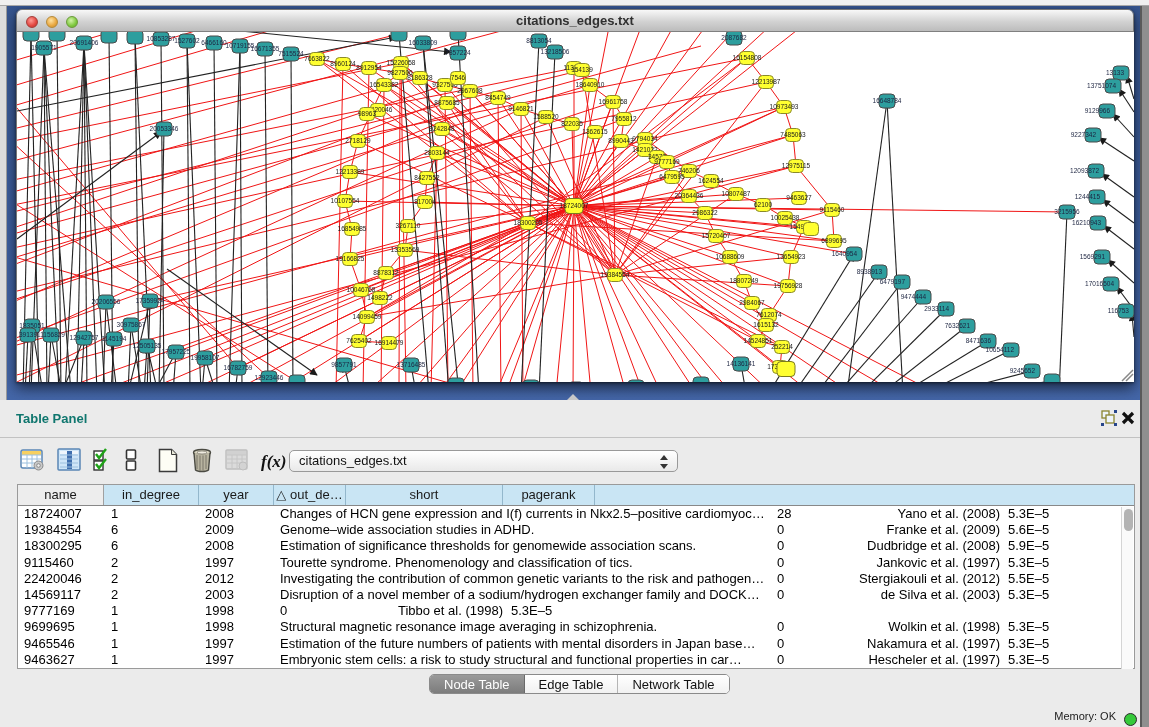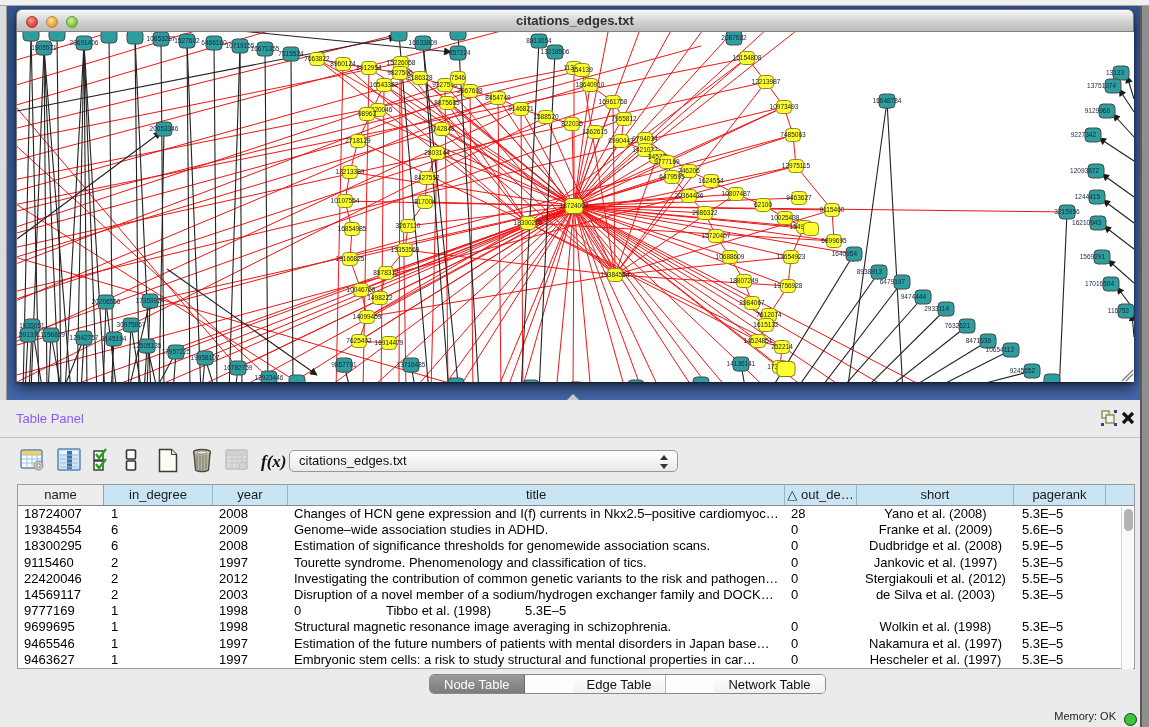--- a/index.html
+++ b/index.html
@@ -5,46 +5,46 @@
 #desk { position:absolute; left:0; top:0; width:1149px; height:400px; background:linear-gradient(180deg,#35548e 0%,#3d5f9f 55%,#4466a8 100%); }
 #topstrip { position:absolute; left:0; top:0; width:1149px; height:6px; background:#f0f0f0; border-bottom:1px solid #a8a8a8; z-index:50;}
 #leftstrip { position:absolute; left:0; top:0; width:7px; height:400px; background:#dcdcdc; border-right:1px solid #9a9a9a; z-index:5;}
 #rightstrip { position:absolute; right:0; top:0; width:9px; height:727px; background:#8f8f8f; border-left:2px solid #5a5a5a; z-index:40;}
 #win { position:absolute; left:16px; top:9px; width:1118px; height:373px; border:1px solid #777; border-radius:6px 6px 0 0; box-shadow:0 6px 14px rgba(0,0,0,.6), 0 1px 3px rgba(0,0,0,.5); }
 #titlebar { position:absolute; left:0; top:0; width:100%; height:22px; border-radius:5px 5px 0 0; background:linear-gradient(#f8f8f8,#d2d2d2 55%,#bcbcbc); border-bottom:1px solid #808080; }
 #title { text-align:center; font-size:13px; font-weight:bold; color:#303030; line-height:21px; }
 .tl { position:absolute; top:6px; width:12px; height:12px; border-radius:50%; }
 #canvas { position:absolute; left:0; top:22px; width:1117px; height:350px; background:#fff; overflow:hidden; }
 #tpanel { position:absolute; left:0; top:400px; width:1140px; height:327px; background:#ebebeb; }
-#tptitle { position:absolute; left:16px; top:11px; font-size:13px; color:#8b5cf6; }
+#tptitle { position:absolute; left:16px; top:11px; font-size:13px; color:#0f766e;font-weight:bold; }
 #tpicons { position:absolute; right:5px; top:10px; }
 #tpline { position:absolute; left:0; top:37px; width:1140px; border-top:1px solid #c2c2c2; }
 #toolbar { position:absolute; left:20px; top:48px; height:28px; display:flex; align-items:center; }
 .ti { margin-right:12px; display:inline-block; }
 #fx { font-size:17px; font-weight:bold; font-style:italic; color:#111; font-family:"Liberation Serif",serif; margin-right:6px;}
 #combo { position:absolute; left:289px; top:50px; width:389px; height:22px; border:1px solid #999; border-radius:5px; background:linear-gradient(#ffffff,#e9e9e9); font-size:13px; color:#111; line-height:20px; padding-left:9px; }
 #stepper { position:absolute; right:8px; top:3px; }
 #table { position:absolute; left:17px; top:84px; width:1118px; height:185px; background:#fff; border:1px solid #9a9a9a; }
 #thead { display:flex; height:21px; background:#c9e5f4; border-bottom:1px solid #888; font-size:13px; color:#1a1a1a; }
 #thead div { text-align:center; line-height:20px; border-right:1px solid #93b7cc; overflow:hidden; white-space:nowrap; }
 #thead .c0 { background:#ededed; border-right:1px solid #a0a0a0; }
 #tbody { font-size:13px; color:#000; }
 .tr { display:flex; height:16.2px; line-height:16.2px; white-space:nowrap; }
 .tr div { overflow:hidden; }
 .c0 { width:86px; padding-left:6px; }
-.c1 { width:109px; padding-left:7px; }
+.c1 { width:95px; padding-left:7px; }
 .c2 { width:75px; padding-left:6px; }
 .c3 { width:497px; padding-left:6px; }
 .c4 { width:72px; padding-left:6px; }
-.c5 { width:157px; text-align:center; }
+.c5 { width:157px; text-align:right; }
 .c6 { width:92px; padding-left:8px; }
 #thead .c0,#thead .c1,#thead .c2,#thead .c3,#thead .c4,#thead .c5,#thead .c6 { padding-left:0; text-align:center; }
 #vscroll { position:absolute; right:1px; top:22px; width:12px; height:162px; background:#fafafa; border-left:1px solid #d5d5d5; }
 #vthumb { position:absolute; left:1.5px; top:2px; width:9px; height:22px; background:#b3b3b3; border-radius:5px; }
-#tabs { position:absolute; left:429px; top:274px; height:20px; display:flex; border:1px solid #8a8a8a; border-radius:5px; overflow:hidden; background:#fdfdfd; font-size:13px;gap:48px; }
+#tabs { position:absolute; left:429px; top:274px; height:20px; display:flex; border:1px solid #8a8a8a; border-radius:5px; overflow:hidden; background:#fdfdfd; font-size:13px; }
 .tab { line-height:19px; padding:0 14px; color:#111; border-right:1px solid #b5b5b5; background:linear-gradient(#ffffff,#f1f1f1); }
 .tab.sel { background:linear-gradient(#9a9a9a,#7c7c7c); color:#fff; border-right:1px solid #6a6a6a; }
 #memory { position:absolute; right:24px; bottom:5px; font-size:11px; color:#222; }
 #memdot { position:absolute; right:3px; bottom:1px; width:13px; height:13px; border-radius:50%; background:#35c93a; border:1.5px solid #2a2a2a; }
 </style></head>
 <body>
 <div id="desk"></div>
 <div id="topstrip"></div>
 <div id="leftstrip"></div>
 <div id="win">
@@ -699,21 +699,20 @@
     <svg id="stepper" width="10" height="16" viewBox="0 0 10 16">
         <path d="M5 1 L9 6 L1 6 z" fill="#333"></path>
         <path d="M5 15 L9 10 L1 10 z" fill="#333"></path>
       </svg>
   </div>
   <div id="table">
     <div id="thead">
       <div class="c0">name</div>
         <div class="c1">in_degree</div>
         <div class="c2">year</div>
-      <div class="c3">title</div>
         <div class="c4">△ out_de…</div>
         <div class="c5">short</div>
         <div class="c6">pagerank</div>
     </div>
     <div id="tbody">
 <div class="tr">
           <div class="c0">18724007</div>
           <div class="c1">1</div>
           <div class="c2">2008</div>
           <div class="c3">Changes of HCN gene expression and I(f) currents in Nkx2.5–positive cardiomyoc…</div>

